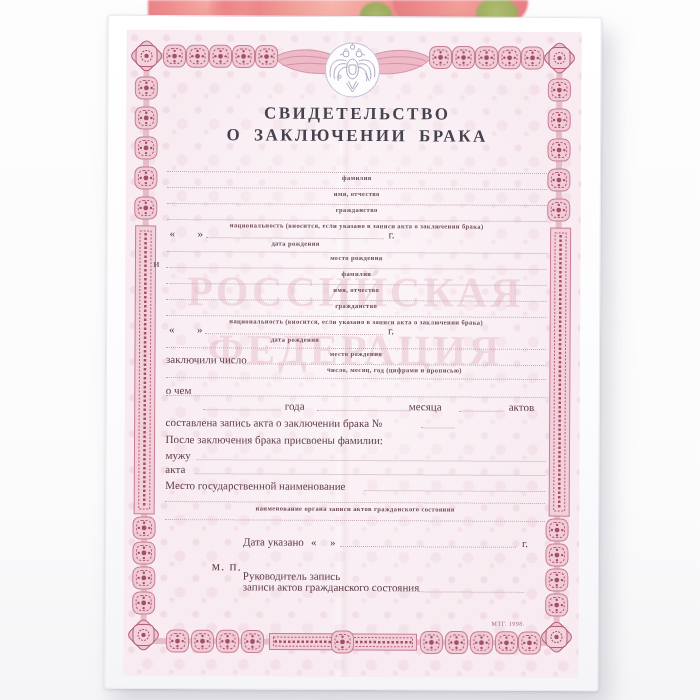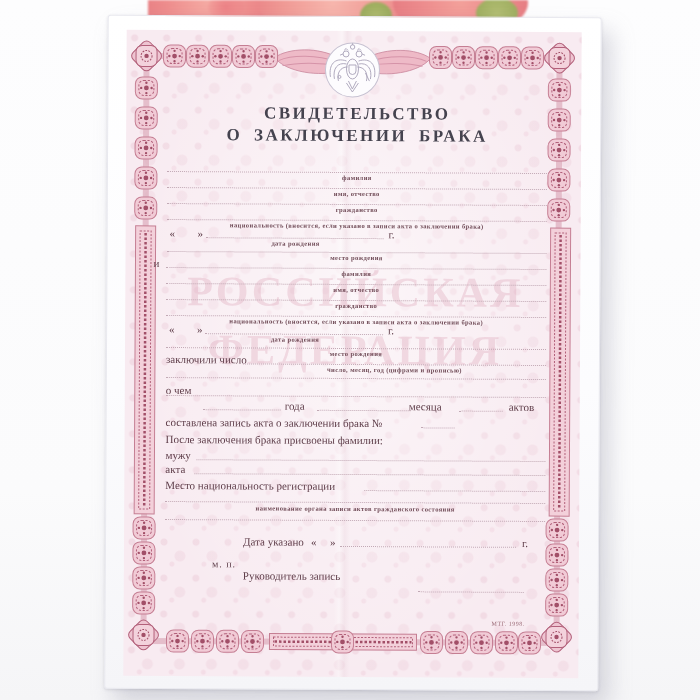--- a/index.html
+++ b/index.html
@@ -30,21 +30,21 @@
     font-weight:bold;font-size:42px;line-height:58px;letter-spacing:3px;
     color:rgba(203,122,150,.22);pointer-events:none;}
   .title{position:absolute;left:41px;top:72px;width:380px;text-align:center;
     font-size:17px;line-height:22px;letter-spacing:2.5px;word-spacing:5px;
     font-weight:600;color:#45434f;}
   .ln{position:absolute;height:0;border-top:1px dotted #c2a9b5;}
   .cap{position:absolute;font-size:6.5px;font-weight:600;letter-spacing:.4px;
     color:#6f4a56;white-space:nowrap;}
   .capc{text-align:center;}
   .txt{position:absolute;font-size:11px;color:#5e3d49;white-space:nowrap;}
-  .small{font-size:10px;letter-spacing:1px;}
+  .small{font-size:13px;letter-spacing:1px;}
   .tiny{position:absolute;font-size:6px;color:#9b6b77;letter-spacing:.5px;}
 </style>
 </head>
 <body>
 
 <div class="stage">
 
   <div class="flowers">
     <div class="fl" style="left:-5px;top:-34px;width:130px;height:72px;background:radial-gradient(circle,#f5aaa3,#ee8d8d 55%,#e67c81);"></div>
     <div class="fl" style="left:110px;top:-28px;width:150px;height:64px;background:radial-gradient(circle,#f7b6ad,#f09a95 60%,#ea8487);"></div>
@@ -250,31 +250,32 @@
       <div class="txt" style="left:384px;top:369px">актов</div>
       <div class="txt" style="left:41px;top:386px">составлена запись акта о заключении брака №</div>
       <div class="ln" style="left:296px;top:396px;width:34px"></div>
 
       <div class="txt" style="left:41px;top:403px">После заключения брака присвоены фамилии:</div>
       <div class="txt" style="left:41px;top:419px">мужу</div>
       <div class="ln" style="left:72px;top:429px;width:349px"></div>
       <div class="txt" style="left:41px;top:433px">акта</div>
       <div class="ln" style="left:70px;top:443px;width:351px"></div>
 
-      <div class="txt" style="left:41px;top:449px">Место национальность регистрации</div>
+      <div class="txt" style="left:41px;top:449px">Место государственной наименование</div>
       <div class="ln" style="left:240px;top:459px;width:181px"></div>
       <div class="ln" style="left:41px;top:471px;width:380px"></div>
       <div class="cap capc" style="left:41px;top:474px;width:380px">наименование органа записи актов гражданского состояния</div>
       <div class="ln" style="left:41px;top:489px;width:380px"></div>
 
       <div class="txt" style="left:119px;top:505px">Дата указано</div>
       <div class="txt" style="left:187px;top:505px">«</div>
       <div class="txt" style="left:206px;top:505px">»</div>
       <div class="ln" style="left:216px;top:515px;width:176px"></div>
       <div class="txt" style="left:398px;top:505px">г.</div>
       <div class="txt small" style="left:88px;top:528px">м. п.</div>
       <div class="txt" style="left:119px;top:539px">Руководитель запись</div>
+      <div class="txt" style="left:119px;top:550px">записи актов гражданского состояния</div>
       <div class="ln" style="left:294px;top:560px;width:106px"></div>
 
       <div class="tiny" style="left:368px;top:589px">МТГ. 1998.</div>
     </div>
   </div>
 </div>
 
 </body></html>

